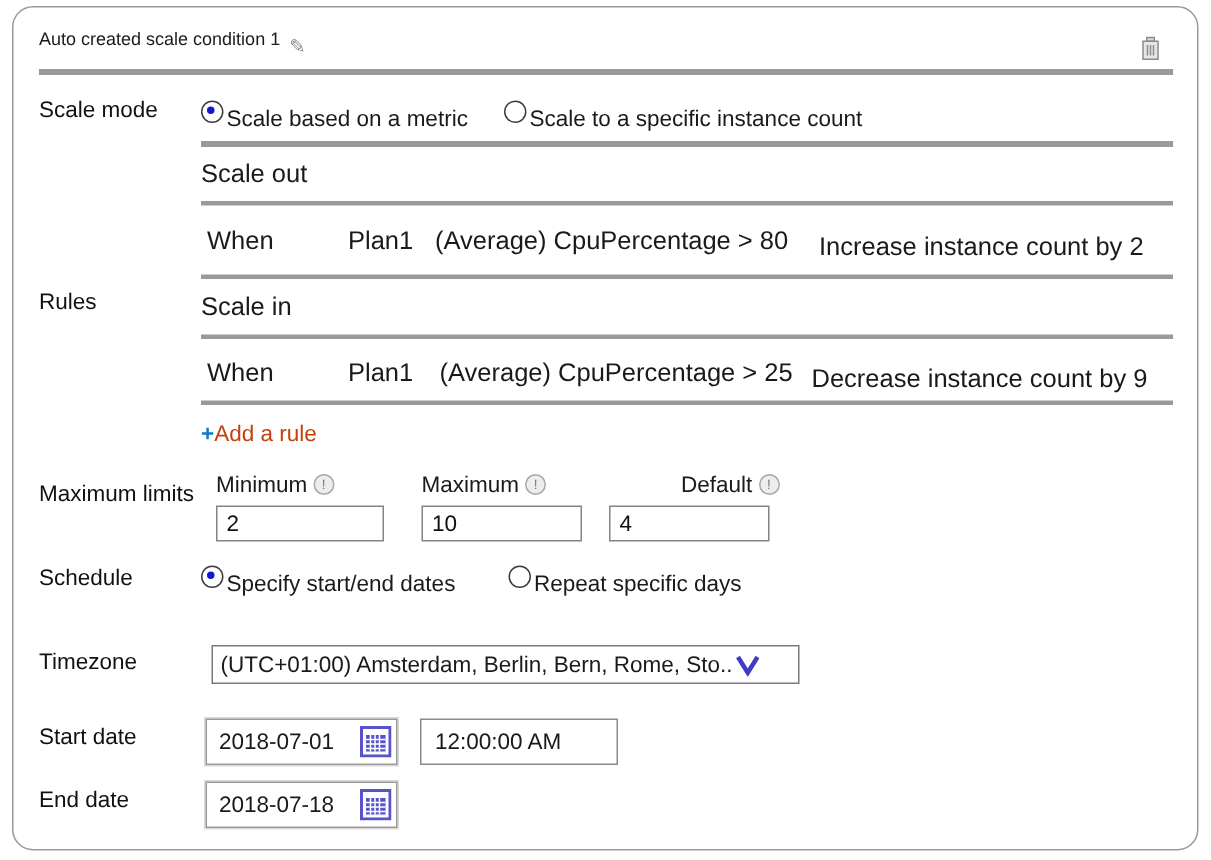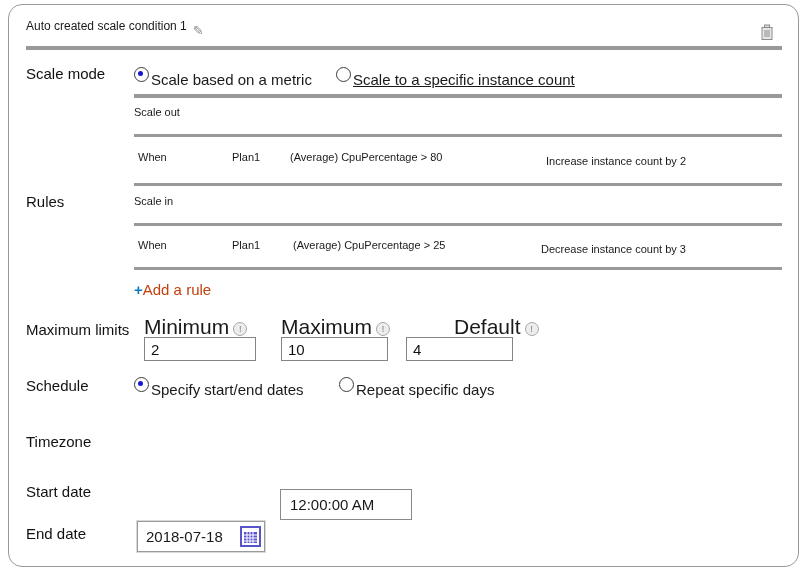--- a/index.html
+++ b/index.html
@@ -1,36 +1,36 @@
 <!DOCTYPE html>
 <html><head>
 <meta charset="utf-8">
 <style>
   html,body{margin:0;padding:0;background:#ffffff;width:807px;height:573px;
     font-family:"Liberation Sans","DejaVu Sans",sans-serif;color:#1a1a1a;}
   #panel{position:absolute;left:8px;top:4px;width:789px;height:561px;
     border:1px solid #999;border-radius:14px;background:#fff;}
   .abs{position:absolute;}
-  .txt{font-size:11px;white-space:nowrap;}
+  .txt{font-size:17px;white-space:nowrap;}
   .leftlabel{font-size:15px;color:#111;}
   .sep{position:absolute;height:4px;background:#999;}
   .sep.thin{height:3px;}
   
   .radio-group{display:flex;align-items:flex-start;}
   .radio{width:13px;height:13px;border:1px solid #3c3c3c;border-radius:50%;
     background:#fff;display:inline-block;position:relative;flex:0 0 auto;}
   .radio .dot{display:none;}
   .radio.on .dot{display:block;position:absolute;left:3px;top:3px;width:5px;height:5px;
     border-radius:50%;background:#1515d2;}
   .radio-label{font-size:15px;margin-left:2px;margin-top:4px;white-space:nowrap;}
   
   .info{display:inline-block;width:12px;height:12px;border:1px solid #a8a8a8;
     border-radius:50%;background:#ededed;color:#787878;font-size:9px;line-height:12px;
     text-align:center;vertical-align:2px;margin-left:4px;}
-  .fieldlabel{font-size:21px;white-space:nowrap;}
+  .fieldlabel{font-size:15px;white-space:nowrap;}
   input.box{position:absolute;height:22px;width:100px;border:1px solid #848484;
     font-family:inherit;font-size:15px;padding:0 0 0 6px;color:#111;background:#fff;}
   
   .addrule{font-size:15px;cursor:pointer;white-space:nowrap;}
   .addrule .plus{color:#0f7ac0;font-weight:bold;}
   .addrule .lbl{color:#c2410c;}
   
   .dropdown{position:absolute;border:1px solid #7a7a7a;background:#fff;height:26px;
     display:flex;align-items:center;padding-left:5px;box-sizing:border-box;}
   .dropdown .val{font-size:15px;white-space:nowrap;overflow:hidden;}
@@ -66,21 +66,21 @@
   </span>
   <div class="sep" style="left:17px;top:41px;width:756px;"></div>
 
   <div class="abs leftlabel" style="left:17px;top:60px;">Scale mode</div>
   <div class="abs radio-group" style="left:125px;top:62px;">
     <span class="radio on">
         <span class="dot"></span>
       </span>
     <span class="radio-label">Scale based on a metric</span>
   </div>
-  <div class="abs radio-group" style="left:327px;top:62px;text-decoration:underline;">
+  <div class="abs radio-group" style="left:327px;top:62px;">
     <span class="radio"></span>
     <span class="radio-label">Scale to a specific instance count</span>
   </div>
   <div class="sep" style="left:125px;top:89px;width:648px;"></div>
 
   <div class="abs leftlabel" style="left:17px;top:188px;">Rules</div>
 
   <div class="abs txt" style="left:125px;top:101px;">Scale out</div>
   <div class="sep thin" style="left:125px;top:129px;width:648px;"></div>
 
@@ -92,21 +92,21 @@
   </div>
   <div class="sep thin" style="left:125px;top:178px;width:648px;"></div>
 
   <div class="abs txt" style="left:125px;top:190px;">Scale in</div>
   <div class="sep thin" style="left:125px;top:218px;width:648px;"></div>
 
   <div>
     <span class="abs txt" style="left:129px;top:234px;">When</span>
     <span class="abs txt" style="left:223px;top:234px;">Plan1</span>
     <span class="abs txt" style="left:284px;top:234px;">(Average) CpuPercentage &gt; 25</span>
-    <span class="abs txt" style="left:532px;top:238px;">Decrease instance count by 3</span>
+    <span class="abs txt" style="left:532px;top:238px;">Decrease instance count by 9</span>
   </div>
   <div class="sep thin" style="left:125px;top:262px;width:648px;"></div>
 
   <div class="abs addrule" style="left:125px;top:276px;">
     <span class="plus">+</span><span class="lbl">Add a rule</span>
   </div>
 
   <div class="abs leftlabel" style="left:17px;top:316px;">Maximum limits</div>
 
   <div class="abs" style="left:135px;top:310px;">
@@ -129,23 +129,48 @@
         <span class="dot"></span>
       </span>
     <span class="radio-label">Specify start/end dates</span>
   </div>
   <div class="abs radio-group" style="left:330px;top:372px;">
     <span class="radio"></span>
     <span class="radio-label">Repeat specific days</span>
   </div>
 
   <div class="abs leftlabel" style="left:17px;top:428px;">Timezone</div>
+  <div class="dropdown" style="left:132px;top:425px;width:392px;">
+    <span class="val">(UTC+01:00) Amsterdam, Berlin, Bern, Rome, Sto..</span>
+    <span class="chev">
+      <svg width="17" height="15" viewBox="0 0 17 15">
+        <polyline points="2,2 8.5,12.5 15,2" fill="none" stroke="#3d3dc4" stroke-width="3"></polyline>
+      </svg>
+    </span>
+  </div>
 
   <div class="abs leftlabel" style="left:17px;top:478px;">Start date</div>
-  <div class="timebox" style="left:271px;top:474px;margin-top:10px;">
+  <div class="datebox" style="left:128px;top:474px;">
+    <span class="dval">2018-07-01</span>
+    <span class="calicon">
+      <svg width="21" height="21" viewBox="0 0 21 21">
+        <rect x="1" y="1" width="19" height="19" fill="#ffffff" stroke="#5753cb" stroke-width="2"></rect>
+        <rect x="4" y="6" width="13" height="11" fill="#5753cb"></rect>
+        <g stroke="#ffffff" stroke-width="1">
+          <line x1="4" y1="9" x2="17" y2="9"></line>
+            <line x1="4" y1="12" x2="17" y2="12"></line>
+            <line x1="4" y1="15" x2="17" y2="15"></line>
+          <line x1="7" y1="6" x2="7" y2="17"></line>
+            <line x1="10" y1="6" x2="10" y2="17"></line>
+            <line x1="13" y1="6" x2="13" y2="17"></line>
+        </g>
+      </svg>
+    </span>
+  </div>
+  <div class="timebox" style="left:271px;top:474px;">
     <span class="tval">12:00:00 AM</span>
   </div>
 
   <div class="abs leftlabel" style="left:17px;top:520px;">End date</div>
   <div class="datebox" style="left:128px;top:516px;">
     <span class="dval">2018-07-18</span>
     <span class="calicon">
       <svg width="21" height="21" viewBox="0 0 21 21">
         <rect x="1" y="1" width="19" height="19" fill="#ffffff" stroke="#5753cb" stroke-width="2"></rect>
         <rect x="4" y="6" width="13" height="11" fill="#5753cb"></rect>

